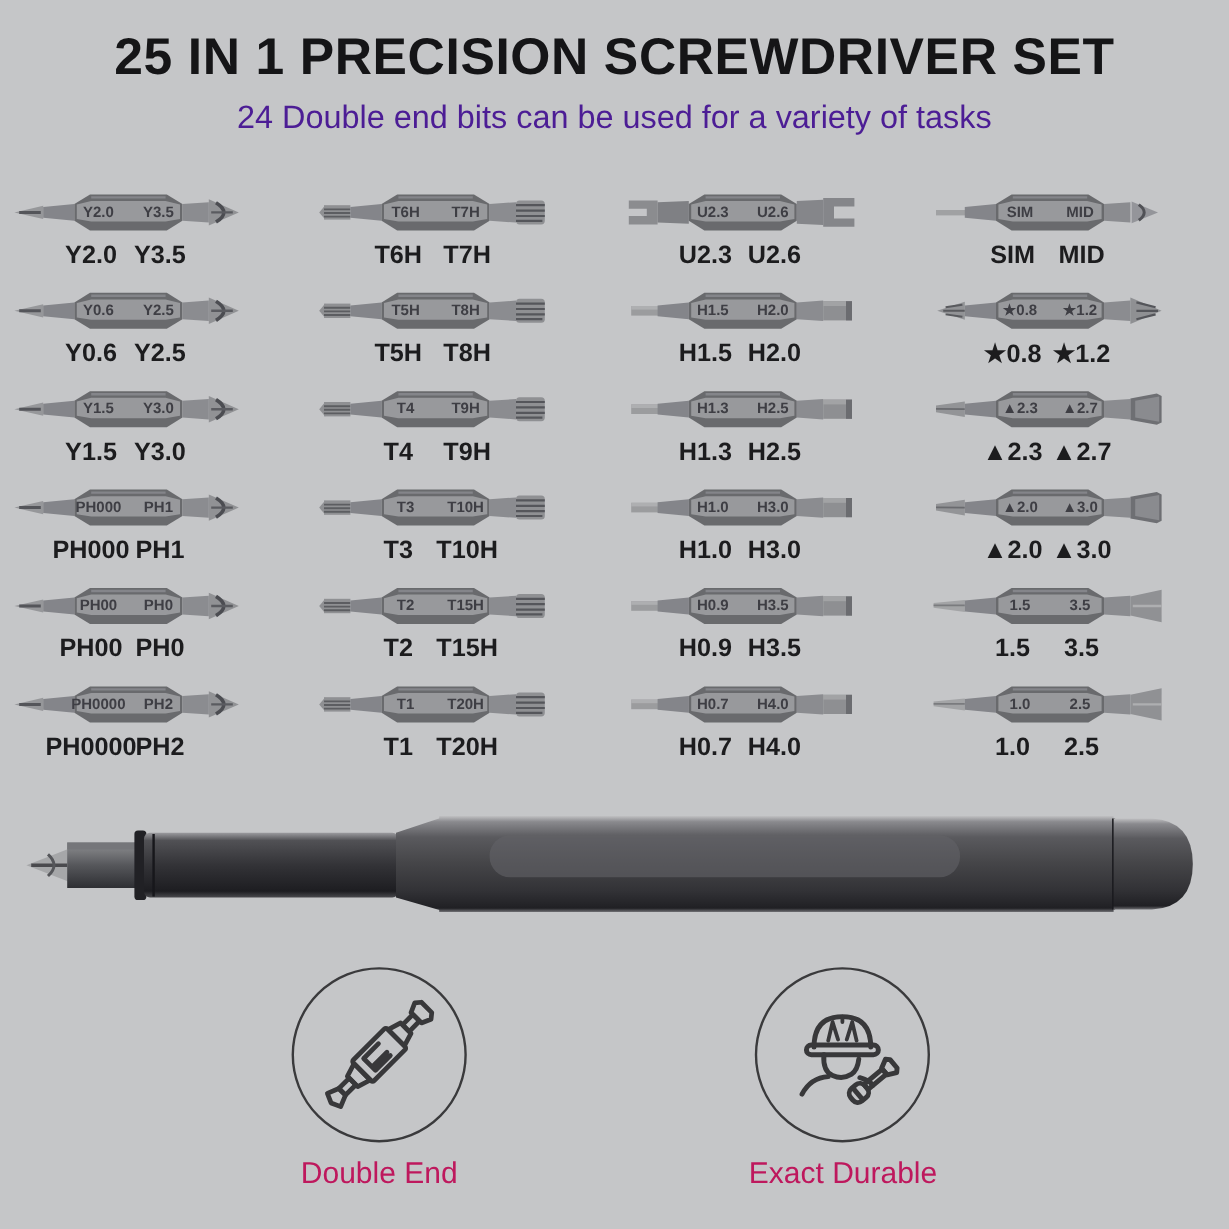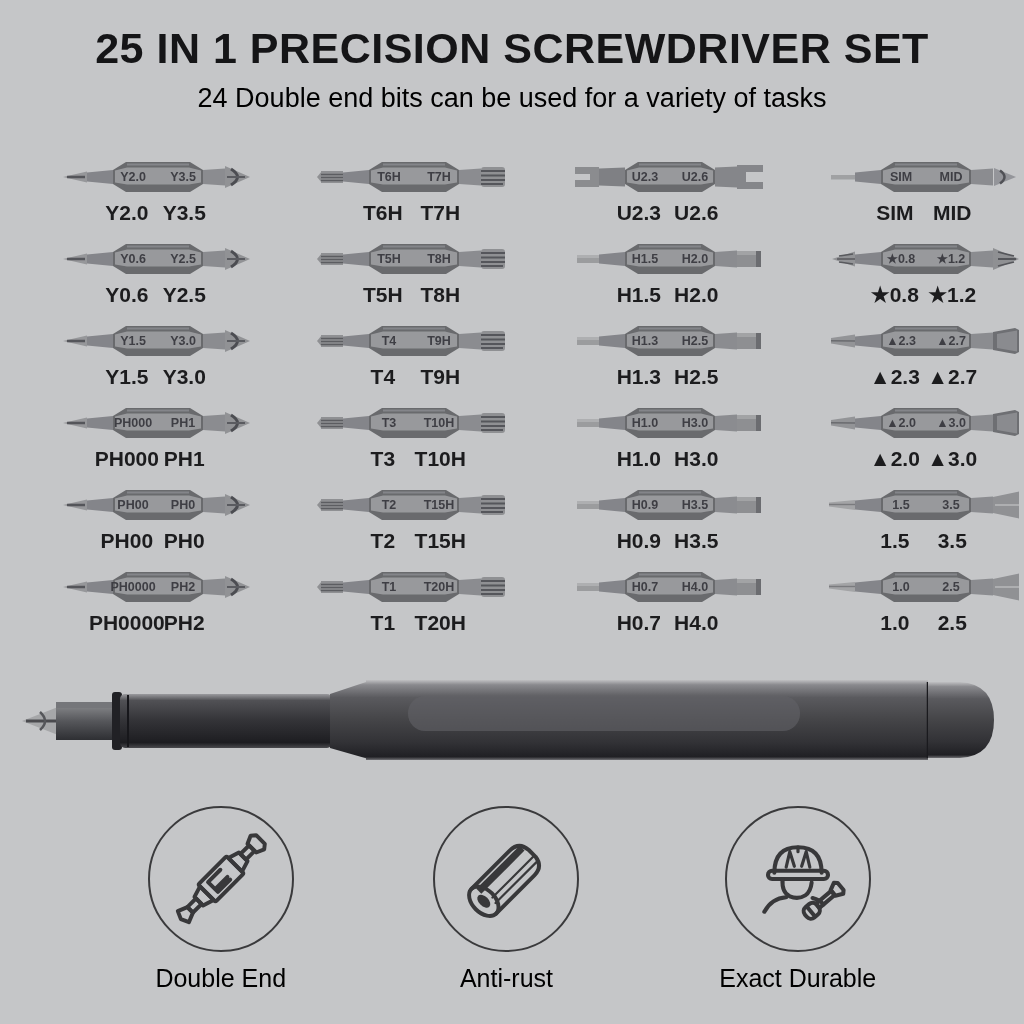--- a/index.html
+++ b/index.html
@@ -9,31 +9,31 @@
     font-family:"Liberation Sans",sans-serif;
     overflow:hidden;
     color:#1a1a1c;
   }
   .page{width:1024px;height:804px;position:relative;}
   header{text-align:center;padding-top:24px;}
   h1{
     margin:0;font-size:43px;font-weight:bold;letter-spacing:.5px;color:#151517;
   }
   .subtitle{
-    margin:10px 0 0 0;font-size:27px;font-weight:400;color:#000000;
+    margin:10px 0 0 0;font-size:27px;font-weight:400;color:#4c1d95;
   }
   #bits-grid{
     margin-top:40px;
     display:grid;
     grid-template-columns:repeat(4,256px);
     grid-auto-rows:82px;
     justify-content:center;
   }
   .bit-cell{
-    display:flex;flex-direction:column;align-items:flex-end;
+    display:flex;flex-direction:column;align-items:flex-start;
   }
   .bit-wrap{width:205px;height:46px;}
   .bit-labels{
     position:relative;width:205px;height:26px;margin-top:1px;
   }
   .bit-label{
     position:absolute;top:0;transform:translateX(-50%);
     font-size:21px;font-weight:bold;color:#1c1c1e;white-space:nowrap;
   }
   .bit-label.l1{left:37%;}
@@ -43,21 +43,21 @@
     margin-top:8px;
     display:flex;justify-content:space-evenly;align-items:flex-start;
     padding:0 8px;
   }
   .feature-item{display:flex;flex-direction:column;align-items:center;}
   .feature-circle{
     width:142px;height:142px;border:2.5px solid #3a3a3c;border-radius:50%;
     display:flex;align-items:center;justify-content:center;
   }
   .feature-label{
-    margin-top:12px;font-size:25px;color:#000000;text-align:center;white-space:nowrap;
+    margin-top:12px;font-size:25px;color:#be185d;text-align:center;white-space:nowrap;
   }
   svg text{font-family:"Liberation Sans",sans-serif;}
 </style>
 </head>
 <body>
 
 <div class="page">
 
   <header>
     <h1>25 IN 1 PRECISION SCREWDRIVER SET</h1>
@@ -602,34 +602,20 @@
               <polygon points="23,-11 36,-7 36,7 23,11"></polygon>
               <rect x="36" y="-4.5" width="14" height="9"></rect>
               <polygon points="50,-7 59,-11 64,-7 64,7 59,11 50,7"></polygon>
             </g>
           </svg>
         </div>
         <div class="feature-label">Double End</div>
       </div>
       <div class="feature-item">
         <div class="feature-circle">
-          <svg width="96" height="96" viewBox="-55 -55 110 110">
-            <g transform="rotate(45)" stroke="#38383a" fill="none" stroke-width="4.5" stroke-linejoin="round" stroke-linecap="round">
-              <path d="M-20,36 L-20,-26 Q-20,-41 -5,-42 L6,-42 Q20,-40 20,-26 L20,36"></path>
-              <rect x="-16" y="-38" width="8" height="70" fill="#38383a" stroke="none"></rect>
-              <path d="M4,-42 L4,26 M11,-40 L11,28" stroke-width="2.5"></path>
-              <ellipse cx="0" cy="36" rx="20" ry="13"></ellipse>
-              <ellipse cx="0" cy="36" rx="9" ry="5.5" fill="#38383a" stroke="none"></ellipse>
-            </g>
-          </svg>
-        </div>
-        <div class="feature-label">Anti-rust</div>
-      </div>
-      <div class="feature-item">
-        <div class="feature-circle">
           <svg width="100" height="100" viewBox="-55 -55 110 110">
             <g stroke="#38383a" fill="none" stroke-width="4.5" stroke-linejoin="round" stroke-linecap="round">
               <path d="M-26,-7 Q-26,-35 0,-35 Q26,-35 26,-7"></path>
               <path d="M-13,-13 L-9,-30 M-9,-30 L-4,-14 M4,-14 L9,-30 M9,-30 L13,-13 M0,-35 L0,-30" stroke-width="3.5"></path>
               <rect x="-33" y="-9" width="66" height="9" rx="4.5"></rect>
               <path d="M-17,0 Q-18,15 -9,19 Q0,23 8,18 Q14,14 15,4"></path>
               <path d="M-37,36 Q-29,21 -13,20"></path>
               <path d="M16,21 Q24,23 28,28"></path>
               <g transform="translate(27,25) rotate(-40)">
                 <rect x="-24" y="-7.5" width="17" height="15" rx="6"></rect>

